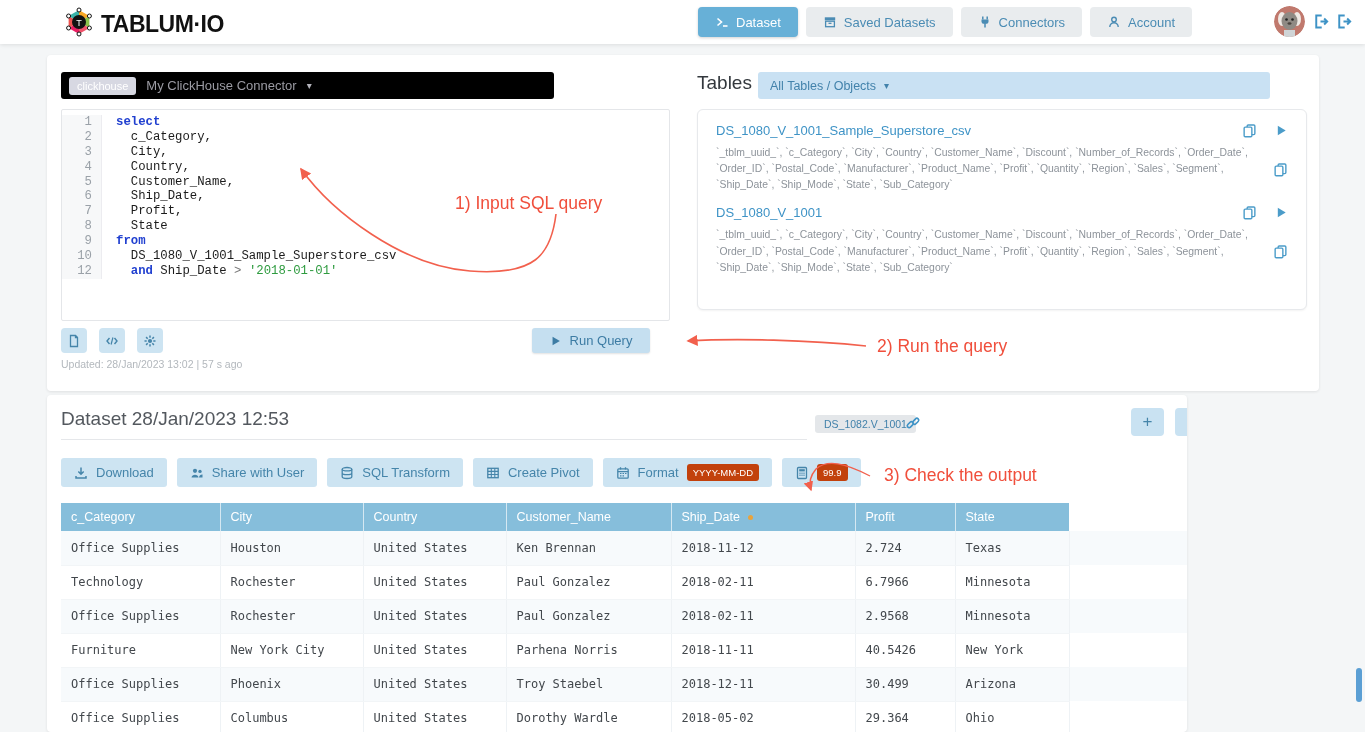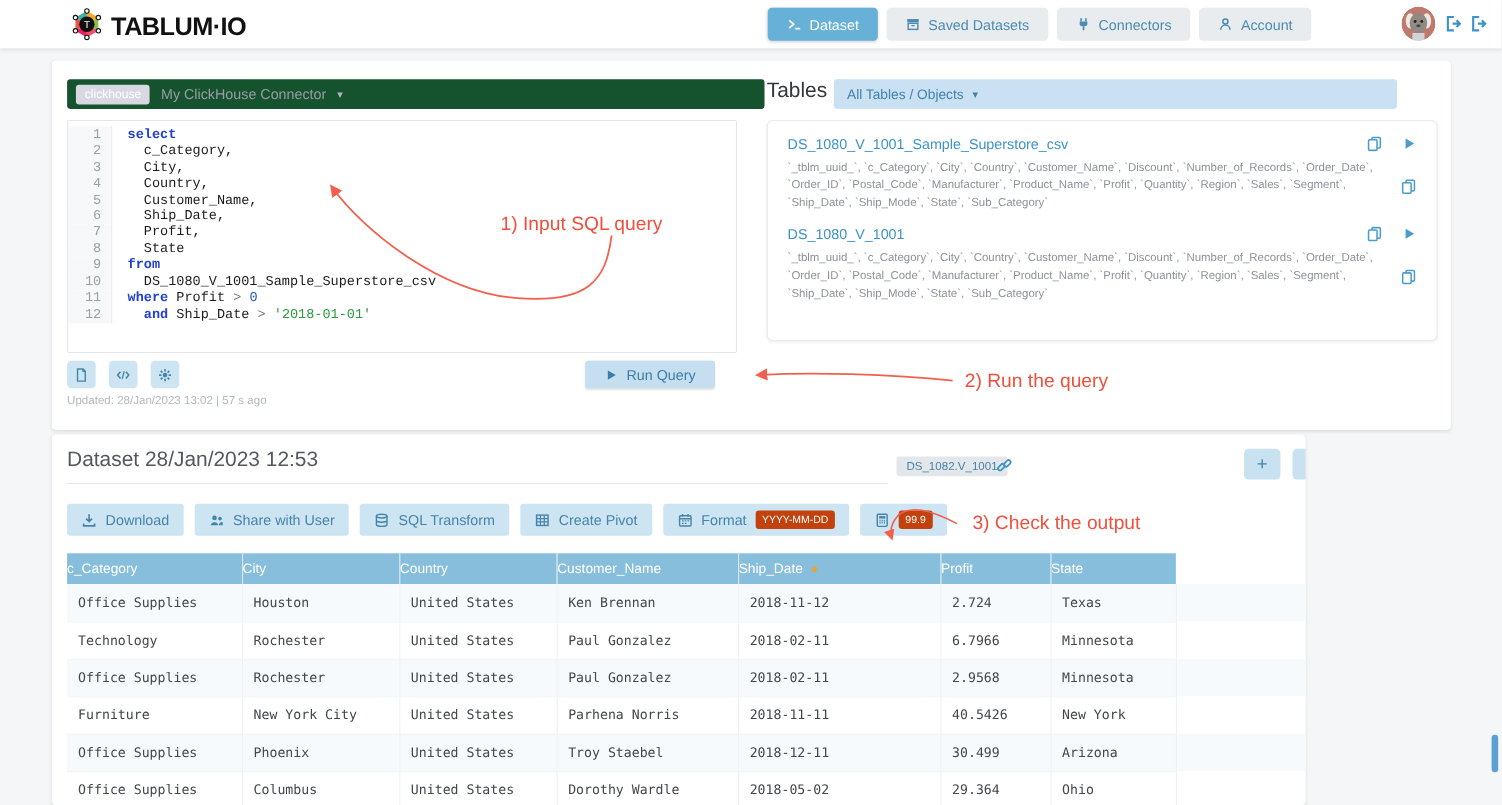--- a/index.html
+++ b/index.html
@@ -17,21 +17,21 @@
   .nav-btn.active { background:#67b0d7; color:#fff; box-shadow:0 1px 3px rgba(0,0,0,.18); }
   .avatar { position:absolute; left:1274px; top:6px; width:31px; height:31px; border-radius:50%; overflow:hidden; }
   .exit-icon { position:absolute; top:13px; color:#3e93c6; cursor:pointer; }
 
   
   .card { position:absolute; background:#fff; border-radius:4px; box-shadow:0 1px 3px rgba(0,0,0,.09); }
   #card-top { left:47px; top:55px; width:1272px; height:336px; }
   #card-bottom { left:47px; top:395px; width:1140px; height:337px; overflow:hidden; }
 
   
-  .connector-bar { position:absolute; left:14px; top:17px; width:634px; height:27px; background:#14532d;
+  .connector-bar { position:absolute; left:14px; top:17px; width:493px; height:27px; background:#000000;
     border-radius:3px; display:flex; align-items:center; padding:0 8px; gap:10px; cursor:pointer; }
   .connector-badge { background:#d7d8e2; color:#fff; font-size:11px; padding:3px 8px; border-radius:3px; }
   .connector-name { color:#9b9ba3; font-size:13px; }
   .chev { font-size:10px; color:#b4b4bc; }
 
   
   .editor { position:absolute; left:14px; top:54px; width:609px; height:212px; background:#fff;
     border:1px solid #e4e6e9; border-radius:2px; overflow:hidden; padding-top:5px; }
   .ed-line { display:flex; height:14.9px; font-family:"Liberation Mono", monospace; font-size:12.3px; }
   .ed-num { width:40px; flex:none; text-align:right; padding-right:9px; color:#9aa1a8; background:#f7f8f9;
@@ -79,21 +79,21 @@
   
   .toolbar { position:absolute; left:14px; top:63px; display:flex; gap:10px; }
   .tb-btn { height:29px; padding:0 13px; background:#cde4f2; border:none; border-radius:3px; color:#4585aa;
     font-size:13px; font-family:inherit; display:flex; align-items:center; gap:8px; cursor:pointer; }
   .tb-badge { background:#c2410c; color:#fff; font-size:9.5px; padding:3px 6px; border-radius:3px; }
 
   
   .grid-wrap { position:absolute; left:14px; top:108px; width:1244px; }
   table.grid { border-collapse:collapse; table-layout:fixed; width:1244px; }
   .grid th { height:28px; background:#86bedb; color:#fff; font-size:12.5px; font-weight:normal;
-    text-align:left; border-right:1px solid rgba(255,255,255,.65); cursor:pointer; }
+    text-align:left; padding-left:10px; border-right:1px solid rgba(255,255,255,.65); cursor:pointer; }
   .grid th.filler { background:transparent; border:none; cursor:default; }
   .grid td { height:34px; font-family:"DejaVu Sans Mono", monospace; font-size:12px; color:#42474c;
     padding-left:10px; border-right:1px solid #eef2f5; border-bottom:1px solid #f2f5f7; }
   .grid td.filler { border:none; }
   .grid tr.odd td { background:#f7fafc; }
   .sort-dot { display:inline-block; width:5px; height:5px; border-radius:50%; background:#e8a33d; margin-left:8px; vertical-align:middle; }
 
   
   .annot { position:absolute; color:#f04f3c; font-size:17.5px; z-index:6; }
   #annot-svg { position:absolute; left:0; top:0; width:1365px; height:732px; pointer-events:none; z-index:6; }
@@ -235,24 +235,20 @@
         <div class="ed-num">8</div>
         <div class="ed-code"><span class="tok-pl">  State</span></div>
       </div>
       <div class="ed-line">
         <div class="ed-num">9</div>
         <div class="ed-code"><span class="tok-kw">from</span></div>
       </div>
       <div class="ed-line">
         <div class="ed-num">10</div>
         <div class="ed-code"><span class="tok-pl">  DS_1080_V_1001_Sample_Superstore_csv</span></div>
-      </div>
-      <div class="ed-line">
-        <div class="ed-num">11</div>
-        <div class="ed-code"><span class="tok-kw">where</span><span class="tok-pl"> Profit </span><span class="tok-op">&gt;</span><span class="tok-pl"> </span><span class="tok-num">0</span></div>
       </div>
       <div class="ed-line">
         <div class="ed-num">12</div>
         <div class="ed-code"><span class="tok-pl">  </span><span class="tok-kw">and</span><span class="tok-pl"> Ship_Date </span><span class="tok-op">&gt;</span><span class="tok-pl"> </span><span class="tok-str">'2018-01-01'</span></div>
       </div>
     </div>
 
   <div class="ed-actions">
       <button class="icon-btn">
         <span>

